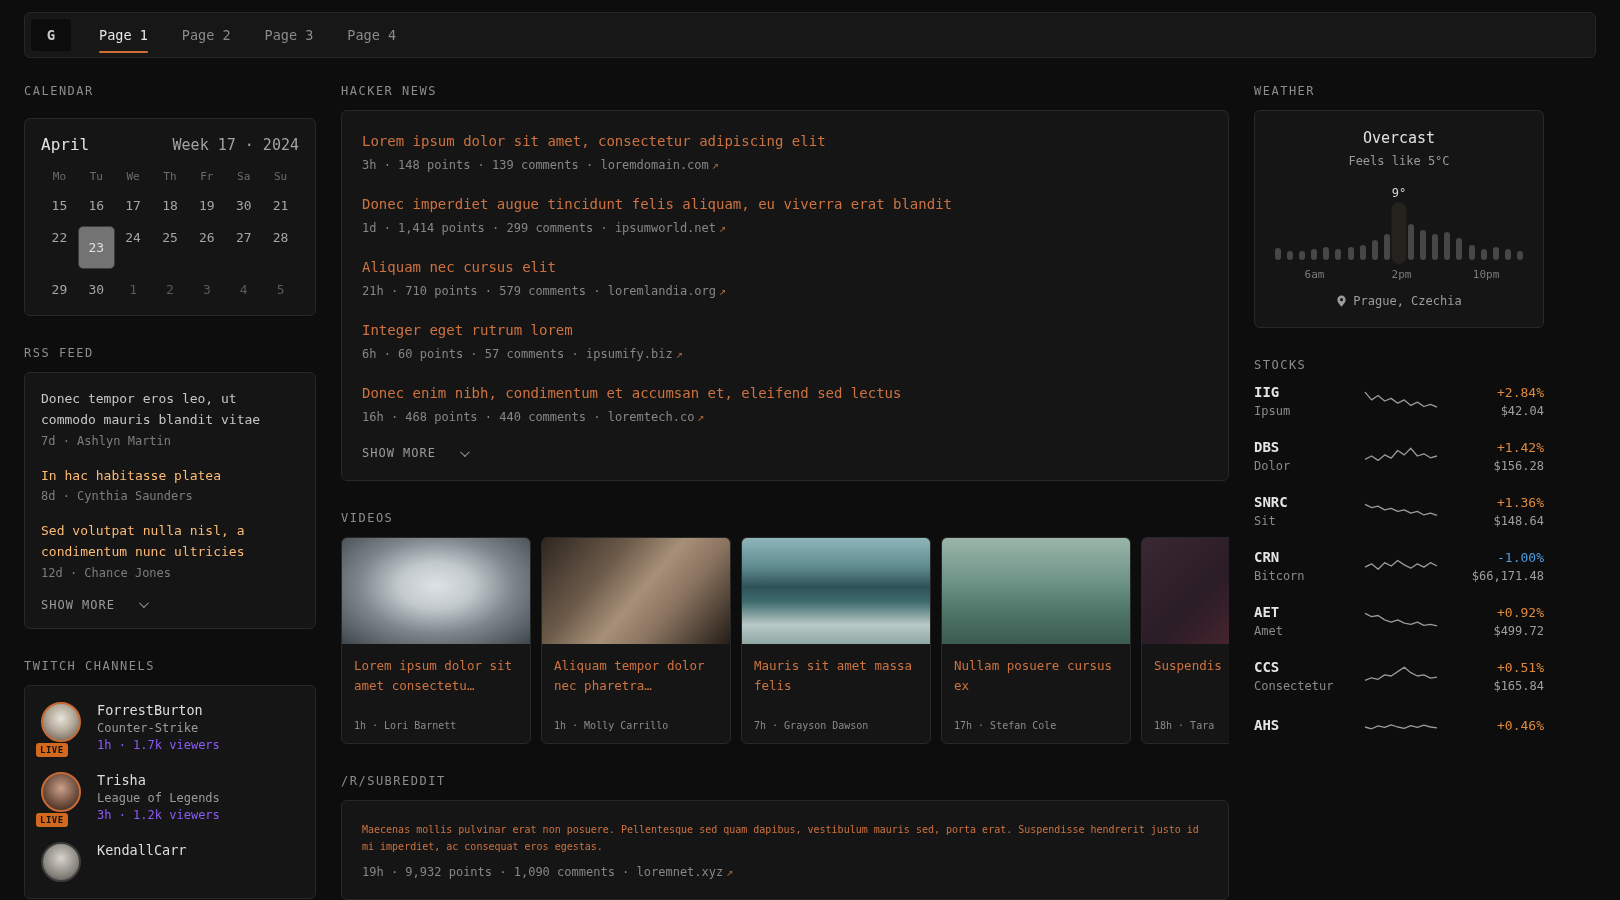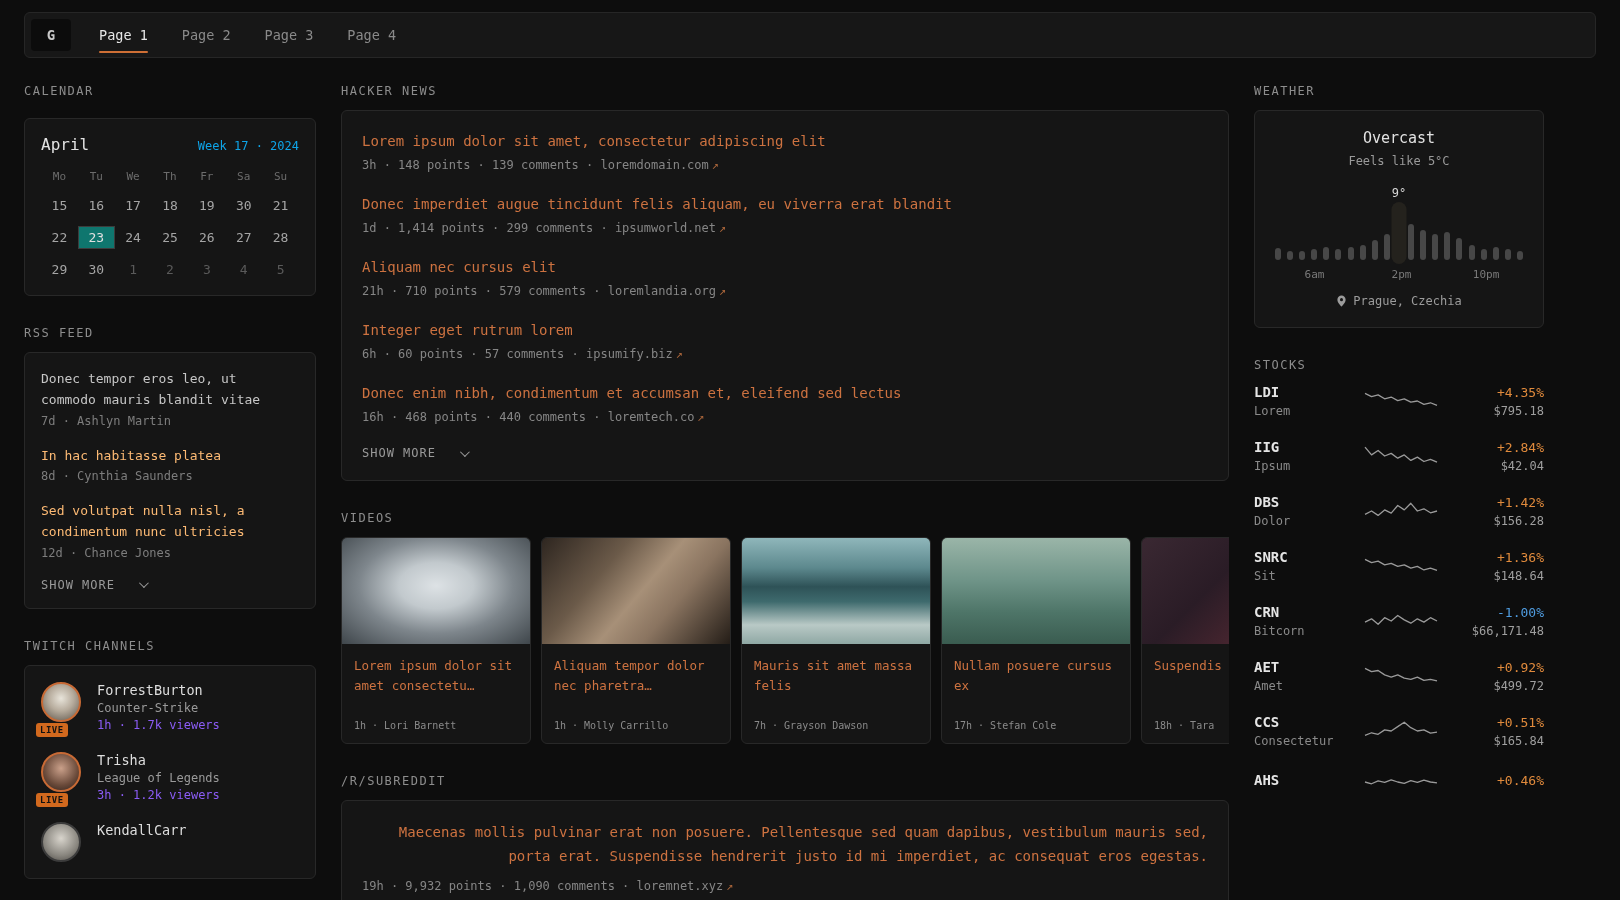--- a/index.html
+++ b/index.html
@@ -55,31 +55,31 @@
   }
   .card {
     background:#151515;
     border:1px solid #282828;
     border-radius:6px;
   }
   
   .cal-card { padding:16px 16px 14px 16px;margin-top:20px; }
   .cal-head { display:flex; justify-content:space-between; align-items:baseline; }
   .cal-month { font-size:16px; color:#e2e2e2; }
-  .cal-meta  { font-size:12px; color:#0ea5e9; }
+  .cal-meta  { font-size:15px; color:#a3a3a3; }
   .cal-grid {
     margin-top:16px;
     display:grid; grid-template-columns:repeat(7,1fr);
     row-gap:9px; text-align:center;
   }
   .cal-dow { font-size:11px; color:#6c6c6c; padding-bottom:2px; }
   .cal-day { font-size:13px; color:#a5a5a5; padding:4px 0; }
   .cal-day.selected {
-    background:#0f766e; border:1px solid #3c3c3c; border-radius:0;
-    color:#e0e0e0; padding:3px 0;
+    background:#737373; border:1px solid #3c3c3c; border-radius:5px;
+    color:#e0e0e0; padding:13px 0;
   }
   .cal-day.muted { color:#5a5a5a; }
   
   .feed-card { padding:16px; }
   .feed-item { margin-bottom:18px; }
   .feed-item:last-of-type { margin-bottom:0; }
   .feed-title { font-size:13px; line-height:1.6; color:#fdba74; cursor:pointer; }
   .feed-title.read { color:#c6c6c6; }
   .feed-meta { font-size:12px; color:#7d7d7d; margin-top:3px; }
   .show-more {
@@ -127,21 +127,21 @@
   .vt1 { background:radial-gradient(ellipse at 50% 45%, #dde2e5 0%, #c2c9cd 28%, #7e868c 58%, #3f464b 100%); }
   .vt2 { background:linear-gradient(130deg, #2e2620 0%, #6b5a49 32%, #a79078 52%, #8a7460 68%, #241d17 100%); }
   .vt3 { background:linear-gradient(180deg, #8fb6ba 0%, #5d898e 28%, #2e5257 46%, #3e6a6d 60%, #b9c9c6 82%, #8fa8a4 100%); }
   .vt4 { background:linear-gradient(180deg, #9ab5a8 0%, #6f9488 40%, #4e7568 70%, #3a5c50 100%); }
   .vt5 { background:linear-gradient(135deg, #3a2832 0%, #2a1c26 40%, #4a2630 70%, #140e14 100%); }
   .video-info { padding:12px; }
   .video-title { font-size:12.5px; color:#cd7240; line-height:1.6; min-height:40px; }
   .video-meta { font-size:10px; color:#8a8a8a; margin-top:24px; }
   
   .sub-card { padding:20px; }
-  .sub-title { font-size:14px; color:#cd7240; line-height:1.7; cursor:pointer;text-align:right; }
+  .sub-title { font-size:10px; color:#cd7240; line-height:1.7; cursor:pointer; }
   .sub-meta { font-size:12px; color:#868686; margin-top:10px; }
   
   .weather-card { padding:18px 16px 16px 16px; text-align:center; }
   .w-cond { font-size:15px; color:#e2e2e2; }
   .w-feels { font-size:12px; color:#9a9a9a; margin-top:7px; }
   .w-chart { position:relative; height:96px; margin-top:18px; }
   .w-label {
     position:absolute; top:0; left:50%; transform:translateX(-50%);
     font-size:12px; color:#d8d8d8;
   }
@@ -442,35 +442,20 @@
           <span>Prague, Czechia</span>
         </div>
       </div>
     </div>
 
     <div class="section">
       <div class="section-title">STOCKS</div>
       <div>
         <div class="stock-row">
           <div class="stock-left">
-            <div class="stock-ticker">LDI</div>
-            <div class="stock-name">Lorem</div>
-          </div>
-          <div class="stock-spark">
-              <svg viewBox="0 0 74 26">
-                <polyline points="1,5.300000000000001 7.545454545454546,8.600000000000001 14.090909090909092,6.84 20.636363636363633,10.8 27.181818181818183,9.04 33.72727272727273,12.559999999999999 40.272727272727266,10.8 46.81818181818182,14.1 53.36363636363637,13 59.909090909090914,16.3 66.45454545454545,14.76 73,17.4"></polyline>
-              </svg>
-            </div>
-          <div class="stock-right">
-            <div class="stock-change up">+4.35%</div>
-            <div class="stock-price">$795.18</div>
-          </div>
-        </div>
-        <div class="stock-row">
-          <div class="stock-left">
             <div class="stock-ticker">IIG</div>
             <div class="stock-name">Ipsum</div>
           </div>
           <div class="stock-spark">
               <svg viewBox="0 0 74 26">
                 <polyline points="1,4.199999999999999 7.545454545454546,11.899999999999999 14.090909090909092,7.5 20.636363636363633,13 27.181818181818183,10.36 33.72727272727273,15.2 40.272727272727266,11.899999999999999 46.81818181818182,17.4 53.36363636363637,14.1 59.909090909090914,18.5 66.45454545454545,16.3 73,19.16"></polyline>
               </svg>
             </div>
           <div class="stock-right">
             <div class="stock-change up">+2.84%</div>

